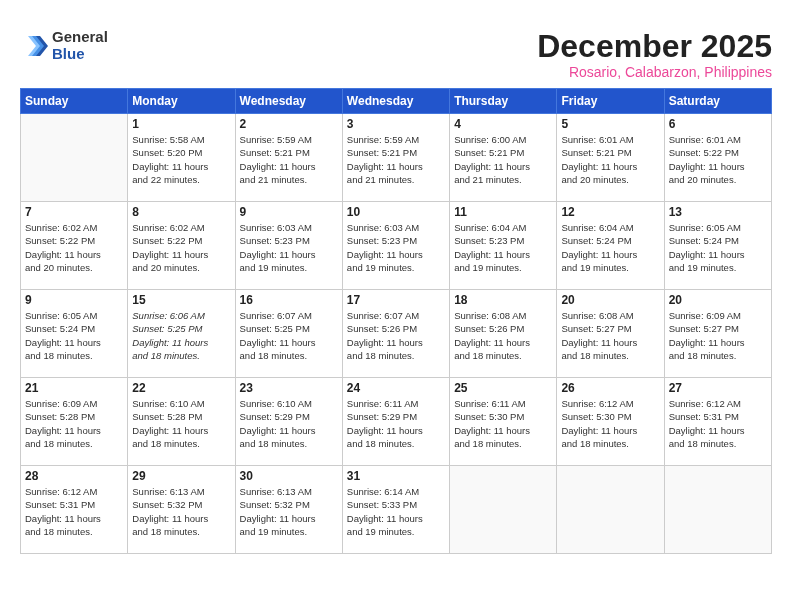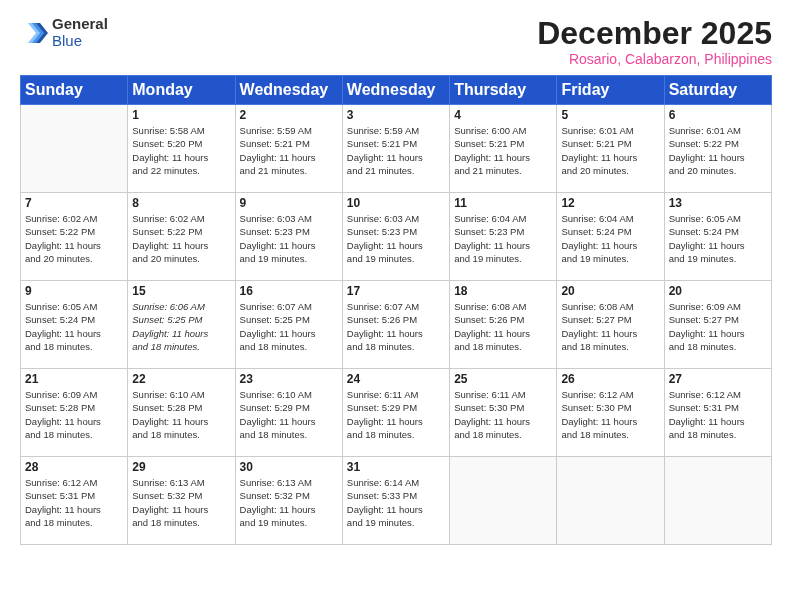--- a/index.html
+++ b/index.html
@@ -6,21 +6,21 @@
     body {
       width: 792px;
       height: 612px;
       font-family: Arial, sans-serif;
       background: #fff;
       overflow: hidden;
     }
     .page {
       width: 792px;
       height: 444px;
-      padding: 16px 20px;
+      padding: 29px 20px;
     }
     .header {
       display: flex;
       align-items: flex-start;
       justify-content: space-between;
       margin-bottom: 8px;
     }
     .logo {
       display: flex;
       align-items: center;
@@ -31,21 +31,21 @@
       flex-direction: column;
       line-height: 1.1;
     }
     .logo-general {
       font-size: 15px;
       font-weight: bold;
       color: #333;
     }
     .logo-blue {
       font-size: 15px;
-      font-weight: normal;
+      font-weight: bold;
       color: #2255aa;
     }
     .logo-icon {
       width: 28px;
       height: 28px;
     }
     .title-area {
       text-align: right;
     }
     .month-title {
@@ -59,21 +59,21 @@
       color: #ec4899;
     }
     .calendar {
       width: 100%;
       border-collapse: collapse;
       border: 1px solid #ccc;
     }
     .calendar th {
       background: #2255cc;
       color: #fff;
-      font-size: 16px;
+      font-size: 12px;
       font-weight: bold;
       padding: 5px 4px;
       text-align: left;
       border: 1px solid #4477dd;
     }
     .calendar td {
       width: calc(100% / 7);
       vertical-align: top;
       border: 1px solid #ccc;
       padding: 3px 4px;

